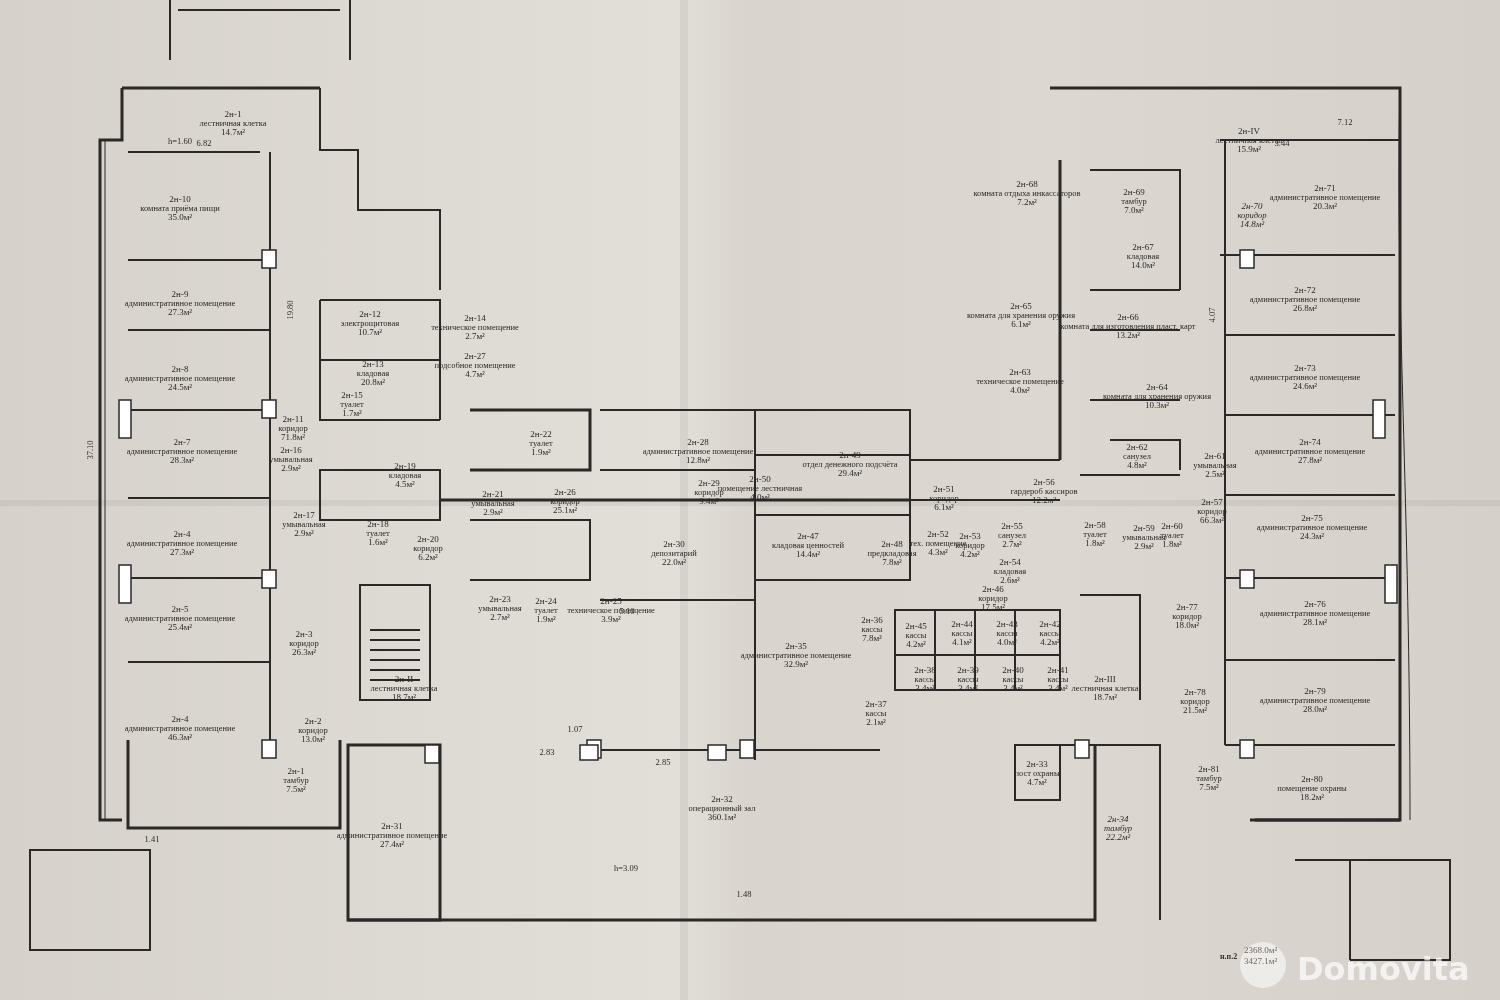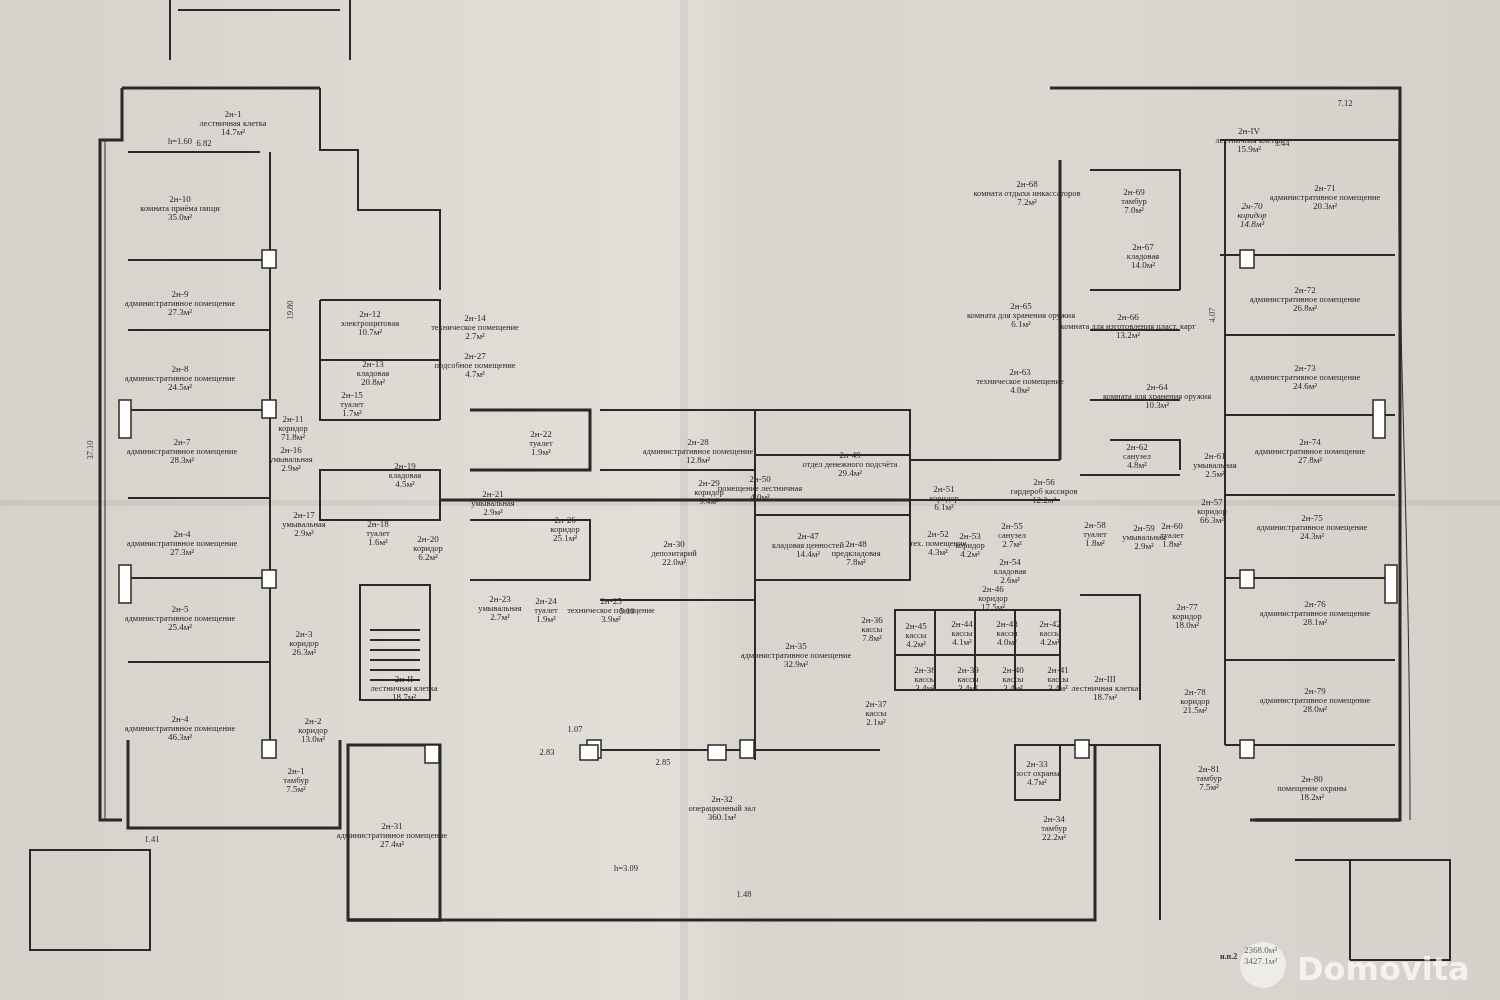--- a/index.html
+++ b/index.html
@@ -210,21 +210,21 @@
 <div class="room" style="left:546px;top:597px;">
     <div class="id">2н-24</div>
     <div>туалет</div>
     <div class="area">1.9м²</div>
   </div>
 <div class="room" style="left:611px;top:597px;">
     <div class="id">2н-25</div>
     <div>техническое помещение</div>
     <div class="area">3.9м²</div>
   </div>
-<div class="room" style="left:565px;top:516px;">
+<div class="room" style="left:565px;top:488px;">
     <div class="id">2н-26</div>
     <div>коридор</div>
     <div class="area">25.1м²</div>
   </div>
 <div class="room" style="left:698px;top:438px;">
     <div class="id">2н-28</div>
     <div>административное помещение</div>
     <div class="area">12.8м²</div>
   </div>
 <div class="room" style="left:709px;top:479px;">
@@ -325,21 +325,21 @@
 <div class="room" style="left:993px;top:585px;">
     <div class="id">2н-46</div>
     <div>коридор</div>
     <div class="area">17.5м²</div>
   </div>
 <div class="room" style="left:808px;top:532px;">
     <div class="id">2н-47</div>
     <div>кладовая ценностей</div>
     <div class="area">14.4м²</div>
   </div>
-<div class="room" style="left:856px;top:540px;">
+<div class="room" style="left:892px;top:540px;">
     <div class="id">2н-48</div>
     <div>предкладовая</div>
     <div class="area">7.8м²</div>
   </div>
 <div class="room" style="left:850px;top:451px;">
     <div class="id">2н-49</div>
     <div>отдел денежного подсчёта</div>
     <div class="area">29.4м²</div>
   </div>
 <div class="room" style="left:760px;top:475px;">
@@ -375,21 +375,21 @@
 <div class="room" style="left:1044px;top:478px;">
     <div class="id">2н-56</div>
     <div>гардероб кассиров</div>
     <div class="area">12.2м²</div>
   </div>
 <div class="room" style="left:1037px;top:760px;">
     <div class="id">2н-33</div>
     <div>пост охраны</div>
     <div class="area">4.7м²</div>
   </div>
-<div class="room" style="left:1054px;top:815px;">
+<div class="room" style="left:1118px;top:815px;font-style:italic;">
     <div class="id">2н-34</div>
     <div>тамбур</div>
     <div class="area">22.2м²</div>
   </div>
 <div class="room" style="left:1105px;top:675px;">
     <div class="id">2н-III</div>
     <div>лестничная клетка</div>
     <div class="area">18.7м²</div>
   </div>
 <div class="room" style="left:1212px;top:498px;">
@@ -531,21 +531,21 @@
 <div class="dim" style="left:663px;top:762px;">2.85</div>
 <div class="dim" style="left:547px;top:752px;">2.83</div>
 <div class="dim" style="left:626px;top:868px;">h=3.09</div>
 <div class="dim v" style="left:290px;top:310px;">19.80</div>
 <div class="dim v" style="left:1212px;top:315px;">4.07</div>
 <div class="dim" style="left:152px;top:839px;">1.41</div>
 <div class="dim" style="left:1340px;top:859px;"></div>
 <div class="dim" style="left:204px;top:143px;">6.82</div>
 <div class="dim" style="left:1282px;top:143px;">3.44</div>
 <div class="dim" style="left:180px;top:141px;">h=1.60</div>
-<div class="dim" style="left:1345px;top:103px;">7.12</div>
+<div class="dim" style="left:1345px;top:122px;">7.12</div>
 
 <div class="wm-circle"></div>
 <div class="stamp">
   <span class="lbl">н.п.2</span>
   <div>2368.0м²</div>
   <div>3427.1м²</div>
 </div>
 <div class="wm">Domovita</div>
 
 </body></html>

